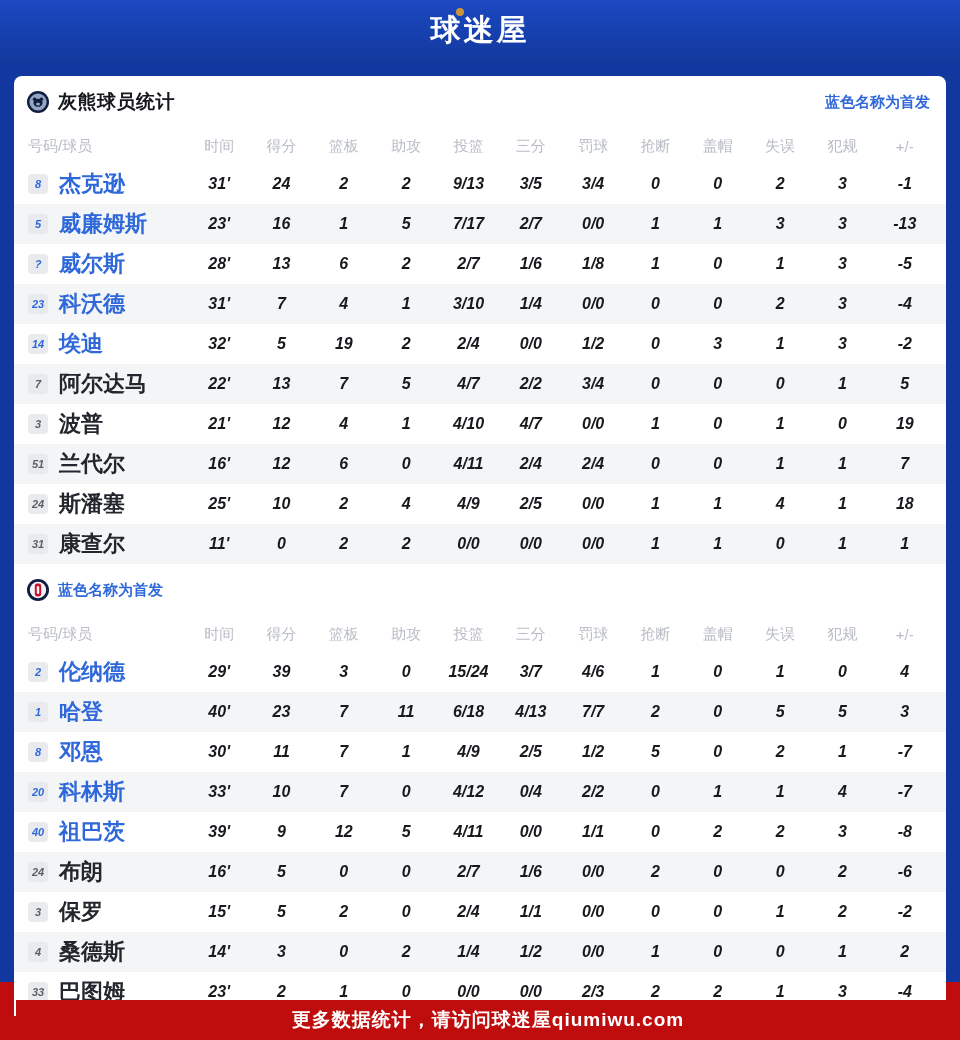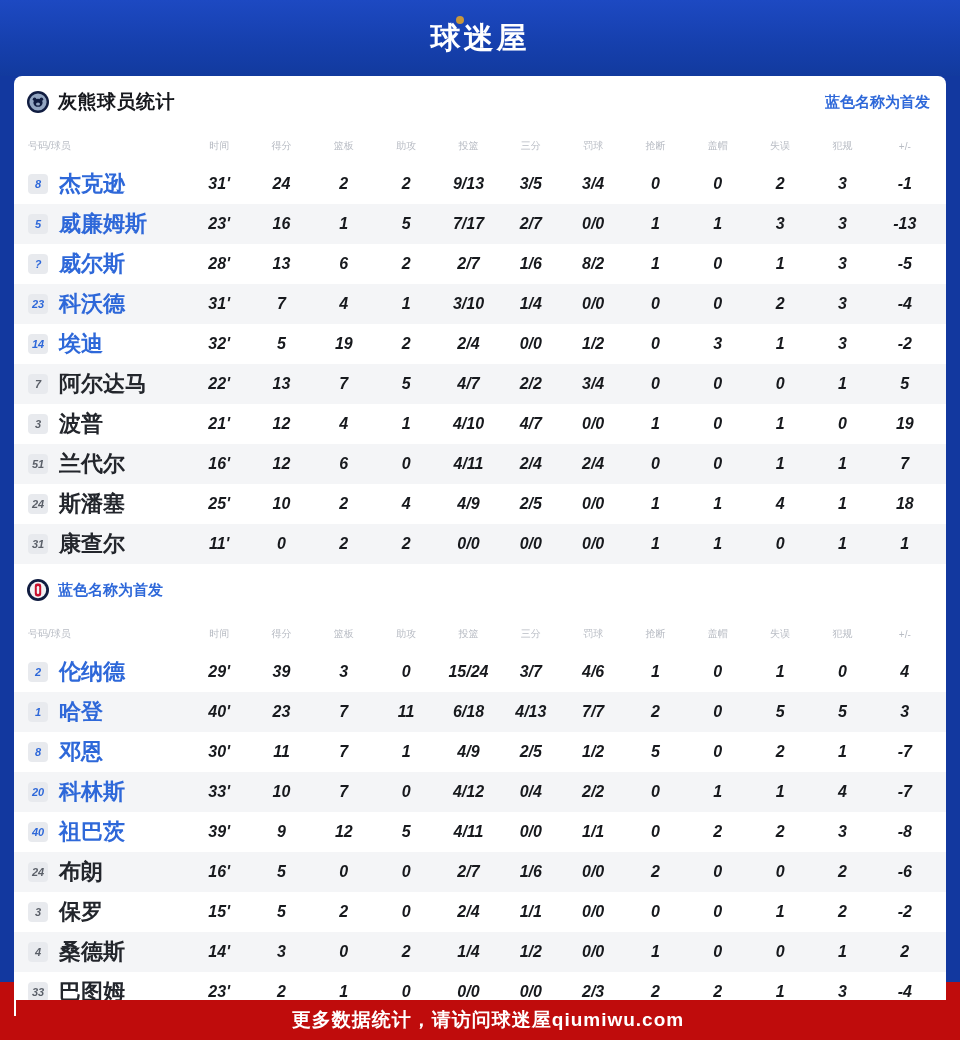--- a/index.html
+++ b/index.html
@@ -3,21 +3,21 @@
 <meta charset="utf-8">
 <style>
   html,body{margin:0;padding:0;}
   body{
     width:960px;height:1040px;overflow:hidden;
     font-family:"Liberation Sans","DejaVu Sans",sans-serif;
     background:#12389f;position:relative;
   }
   
   .site-header{
-    height:76px;display:flex;align-items:center;justify-content:center;
+    height:60px;display:flex;align-items:center;justify-content:center;
     background:linear-gradient(180deg,#1d49c2 0%,#1640ae 55%,#123a9e 100%);
     position:relative;z-index:2;
   }
   .site-logo{
     color:#fff;font-size:30px;font-weight:bold;letter-spacing:3px;position:relative;
   }
   .logo-dot{
     position:absolute;top:-2px;left:50%;margin-left:-24px;width:8px;height:8px;border-radius:50%;
     background:#c9973a;
   }
@@ -25,34 +25,34 @@
   .footer-band{
     position:absolute;left:0;right:0;bottom:0;height:58px;background:#bf0c0c;z-index:0;
   }
   .site-footer{
     position:absolute;left:16px;right:0;bottom:0;height:40px;z-index:3;
     display:flex;align-items:center;justify-content:center;background:#bf0c0c;
   }
   .site-footer span{color:#fff;font-size:19px;font-weight:bold;letter-spacing:1px;}
   
   .stats-card{
-    position:relative;z-index:1;margin:0 14px;height:940px;background:#fff;
+    position:relative;z-index:1;margin:16px 14px;height:940px;background:#fff;
     border-radius:8px 8px 0 0;overflow:hidden;
   }
   .team-head{
     height:52px;display:flex;align-items:center;padding:0 16px 0 12px;
   }
   .team-logo{width:24px;height:24px;margin-right:8px;flex:0 0 auto;display:flex;}
   .section-title{
     font-size:19px;font-weight:bold;color:#16181d;margin:0;flex:1 1 auto;letter-spacing:.5px;
   }
   .legend{font-size:15px;font-weight:bold;color:#2e68d9;text-decoration:none;}
   .cols,.prow{display:flex;align-items:center;padding:0 10px 0 14px;}
   .cols{height:36px;}
-  .col{color:#b8bcc4;font-size:10px;}
+  .col{color:#b8bcc4;font-size:15px;}
   .name-col{flex:0 0 160px;display:flex;align-items:center;text-align:left;}
   .stat-col{flex:1 1 0;text-align:center;}
   .prow{height:40px;}
   .prow.alt{background:#f4f5f7;}
   .badge{
     width:20px;height:20px;border-radius:4px;background:#e8eaee;flex:0 0 auto;
     display:flex;align-items:center;justify-content:center;
     font-size:11px;font-style:italic;font-weight:bold;color:#5a5f68;margin-right:11px;
   }
   .badge.starter{color:#2e68d9;}
@@ -143,21 +143,21 @@
           <div class="name-col">
             <span class="badge starter">?</span>
             <span class="pname starter">威尔斯</span>
           </div>
           <span class="stat-col stat">28'</span>
           <span class="stat-col stat">13</span>
           <span class="stat-col stat">6</span>
           <span class="stat-col stat">2</span>
           <span class="stat-col stat">2/7</span>
           <span class="stat-col stat">1/6</span>
-          <span class="stat-col stat">8/2</span>
+          <span class="stat-col stat">1/8</span>
           <span class="stat-col stat">1</span>
           <span class="stat-col stat">0</span>
           <span class="stat-col stat">1</span>
           <span class="stat-col stat">3</span>
           <span class="stat-col stat">-5</span>
         </div>
         <div class="prow alt">
           <div class="name-col">
             <span class="badge starter">23</span>
             <span class="pname starter">科沃德</span>

